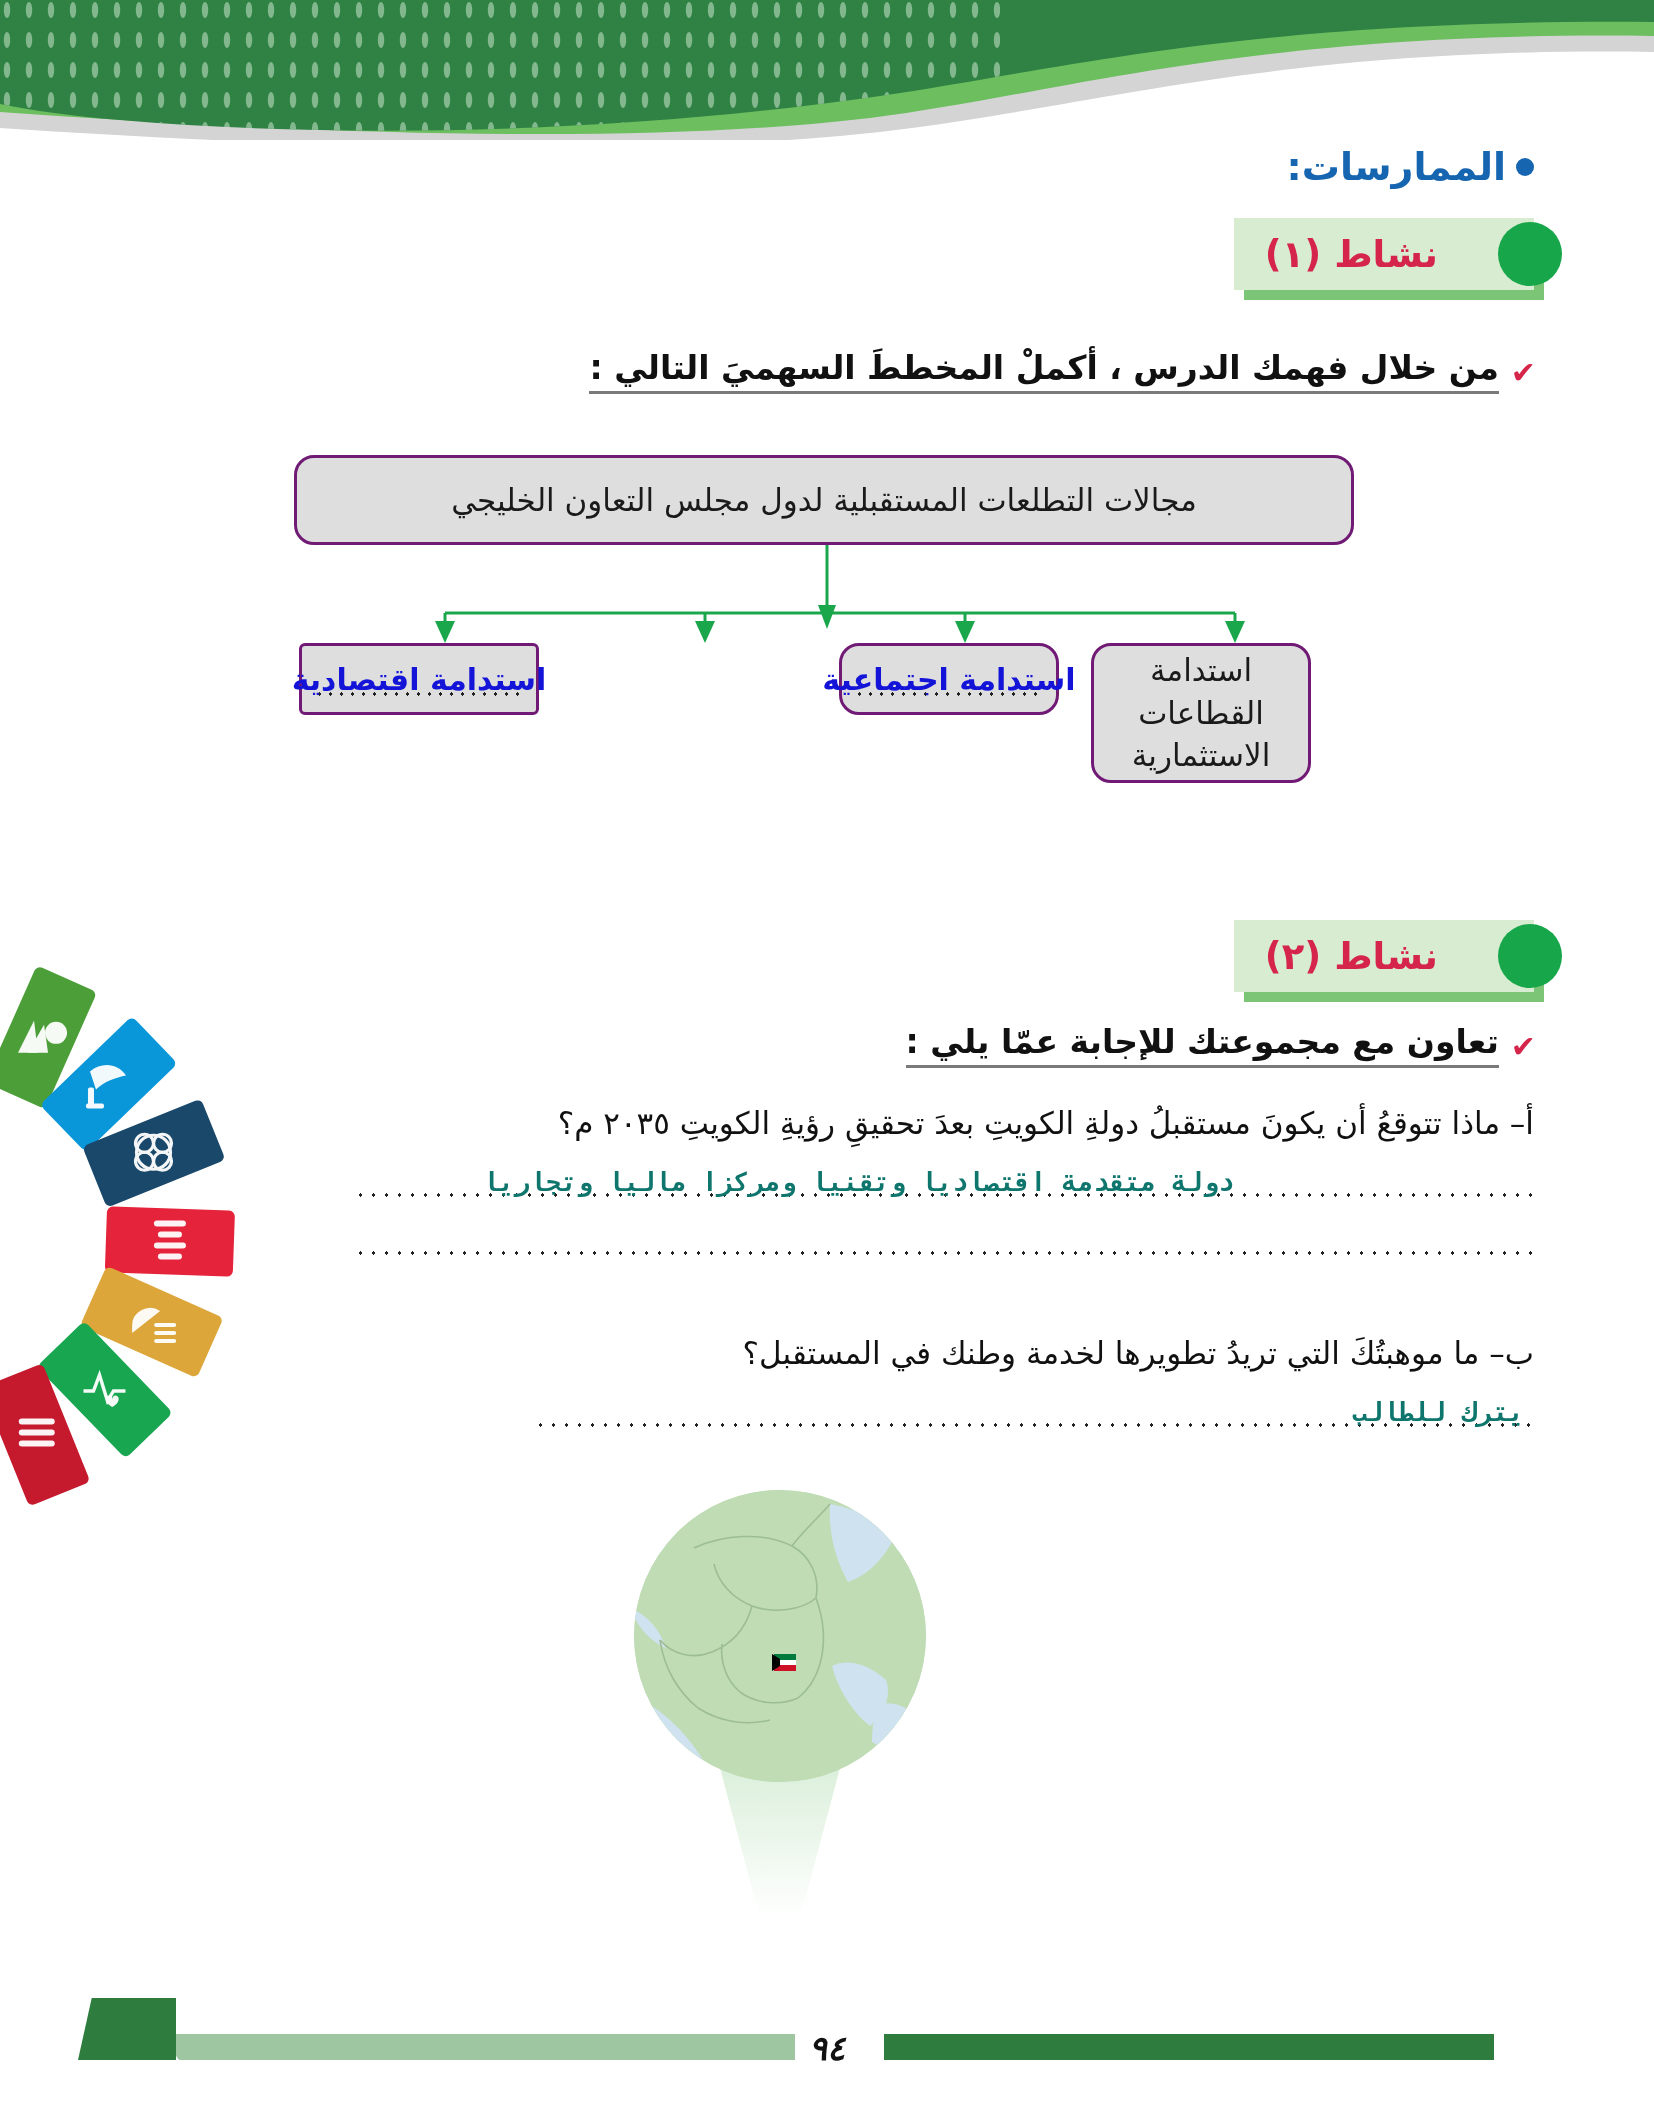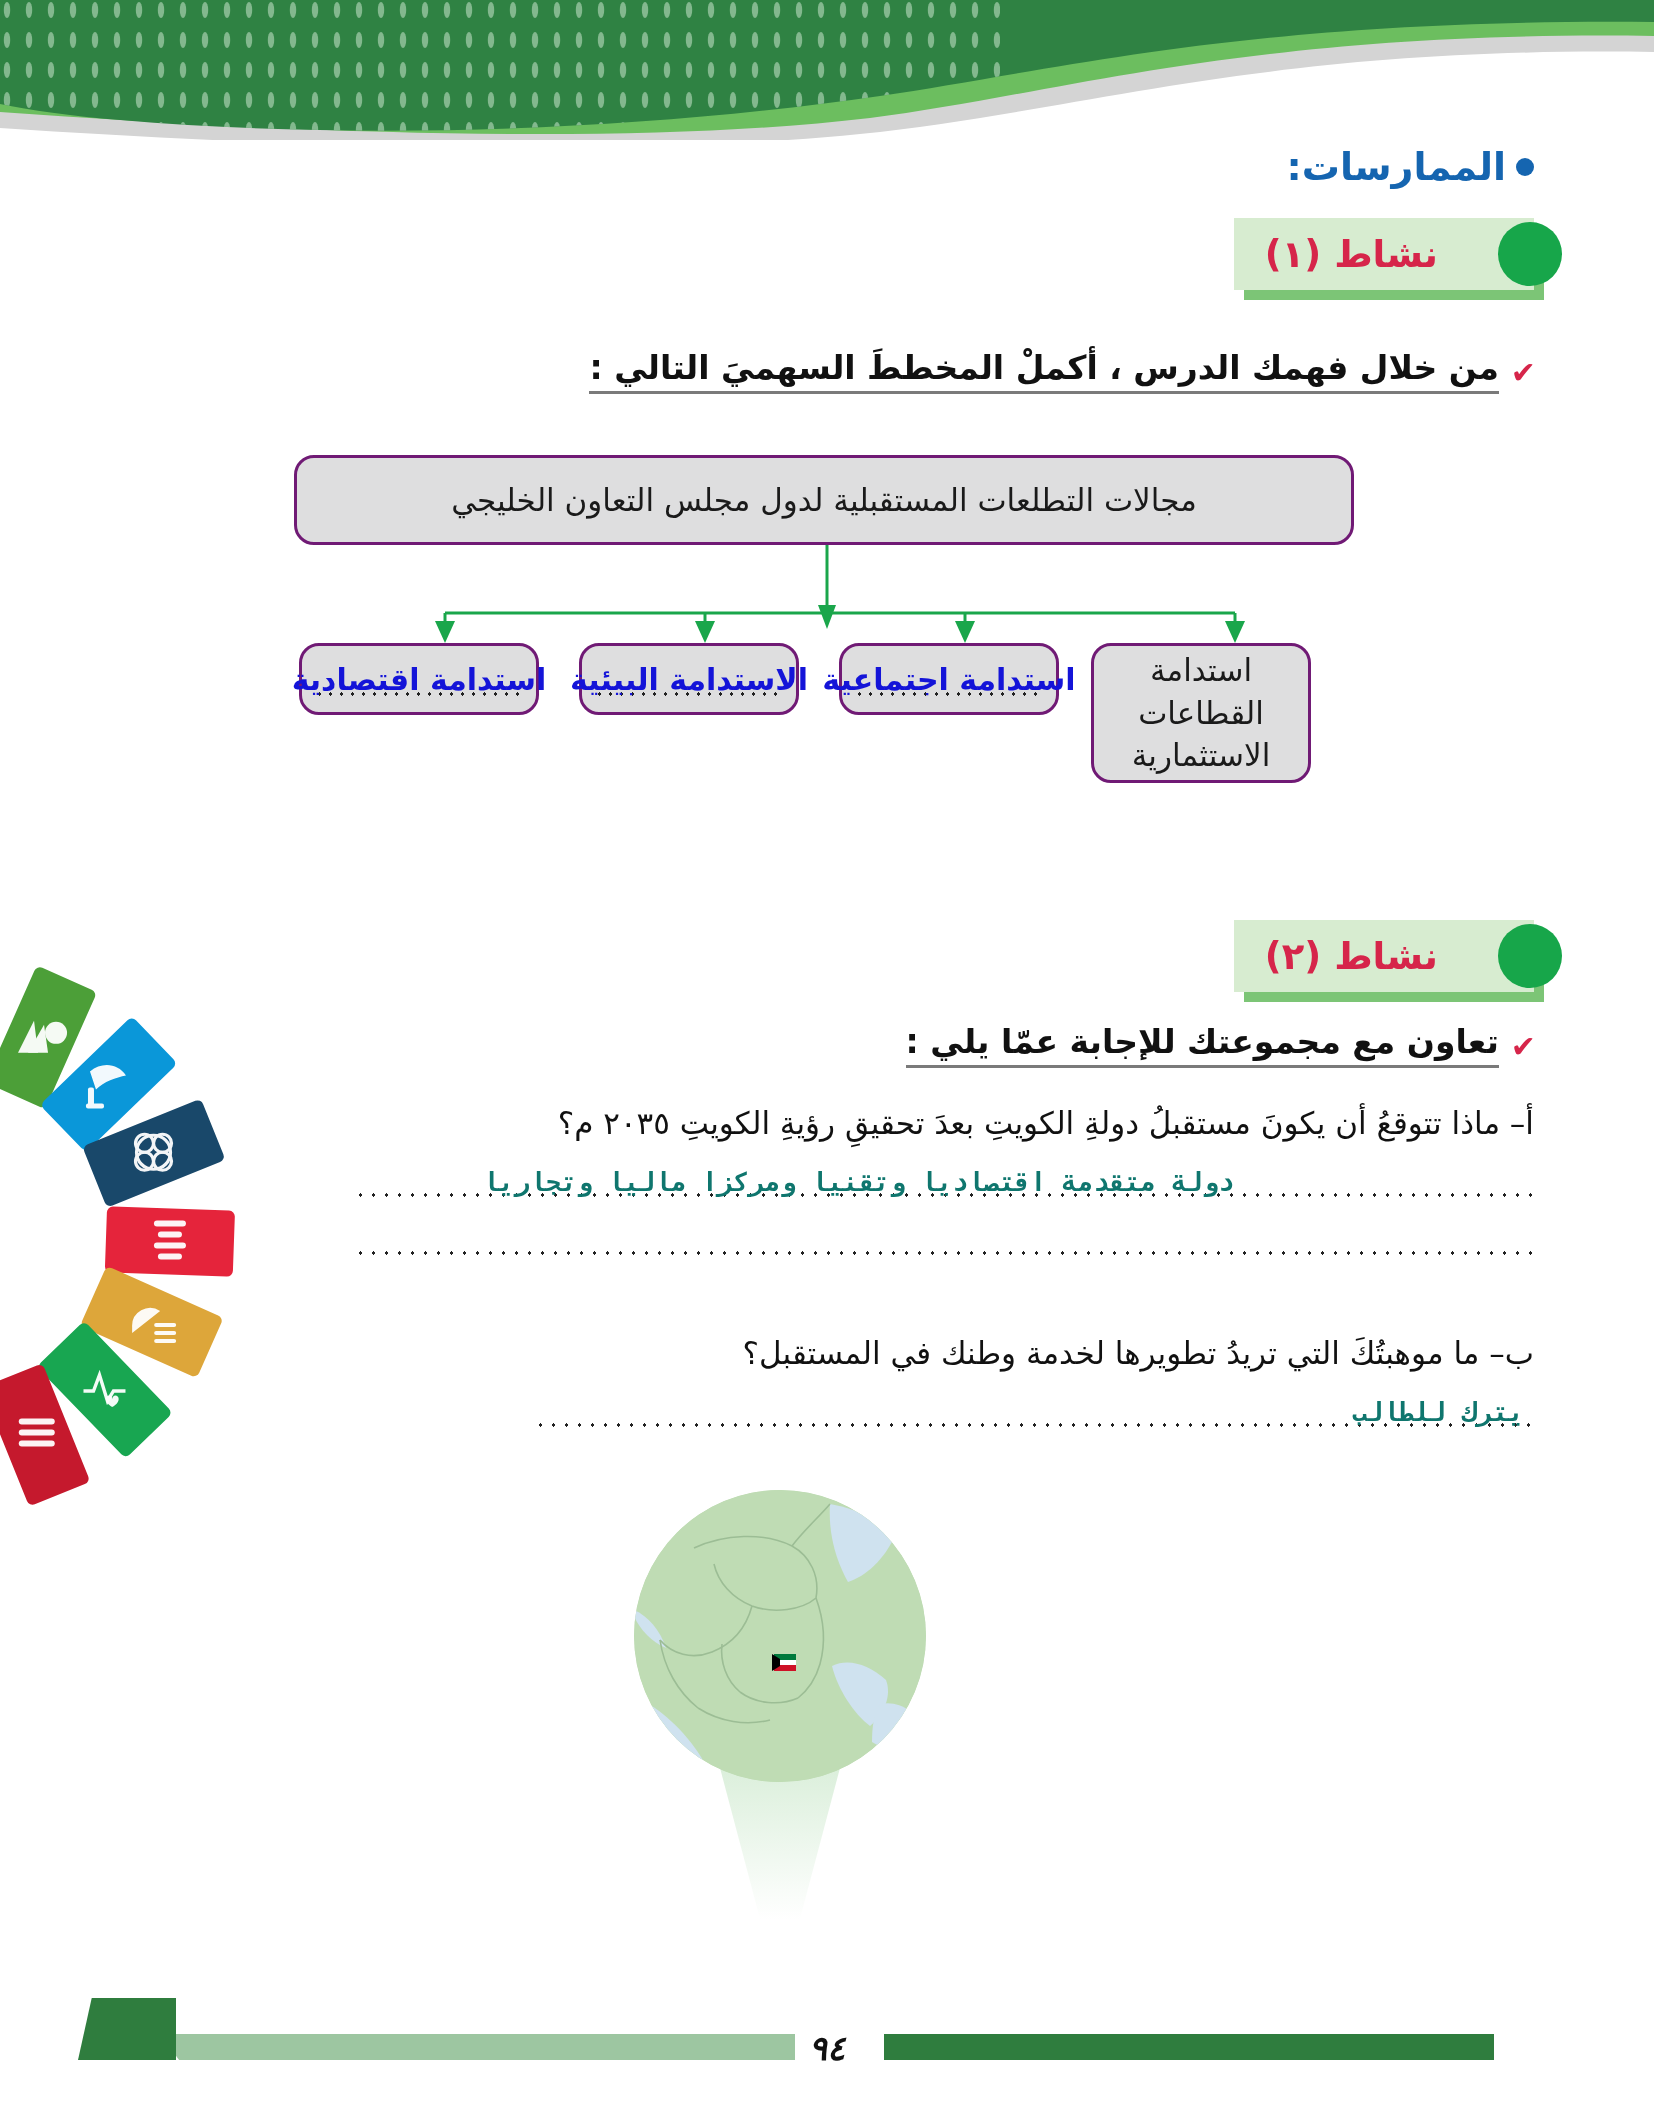--- a/index.html
+++ b/index.html
@@ -43,21 +43,21 @@
   .box .plain{font-size:31px;color:#1a1a1a;line-height:1.38;padding:0 14px;}
   .box .filled{font-size:30px;color:#1414d8;font-weight:bold;letter-spacing:0.5px;
                position:relative;z-index:2;padding:0 10px;white-space:nowrap;}
   .dots{position:absolute;left:12px;right:12px;bottom:16px;height:4px;z-index:1;
         background-image:radial-gradient(circle, #222 1.6px, transparent 1.7px);
         background-size:11px 4px;background-repeat:repeat-x;}
   #bx-top{top:0px;right:300px;width:1060px;height:90px;}
   #bx-invest{top:188px;right:343px;width:220px;height:140px;}
   #bx-social{top:188px;right:595px;width:220px;height:72px;}
   #bx-env{top:188px;right:855px;width:220px;height:72px;}
-  #bx-econ{top:188px;right:1115px;width:240px;height:72px;}
+  #bx-econ{top:188px;right:1115px;width:240px;height:72px;border-radius:6px;}
 
   .connectors{position:absolute;top:455px;left:0;width:1654px;height:380px;pointer-events:none;}
 
   
   .qa{position:absolute;direction:rtl;text-align:right;}
   .qprompt{font-size:31px;color:#111;line-height:1.5;white-space:nowrap;}
   .ansrow{position:relative;height:52px;margin-top:6px;}
   .ansrow .ansdots{position:absolute;left:0;right:0;bottom:8px;height:4px;
         background-image:radial-gradient(circle, #222 1.7px, transparent 1.8px);
         background-size:13px 4px;background-repeat:repeat-x;}
@@ -149,24 +149,20 @@
 
   <div class="box" id="bx-invest">
     <span class="plain">استدامة القطاعات الاستثمارية</span>
   </div>
 
   <div class="box" id="bx-social">
     <span class="dots"></span>
     <span class="filled">استدامة اجتماعية</span>
   </div>
 
-  <div class="box" id="bx-env">
-    <span class="dots"></span>
-    <span class="filled">الاستدامة البيئية</span>
-  </div>
 
   <div class="box" id="bx-econ">
     <span class="dots"></span>
     <span class="filled">استدامة اقتصادية</span>
   </div>
 </div>
 
 <div class="act" id="act2">
   <div class="shadow" style="width:300px;height:72px;top:10px;right:-10px;"></div>
   <div class="band">

